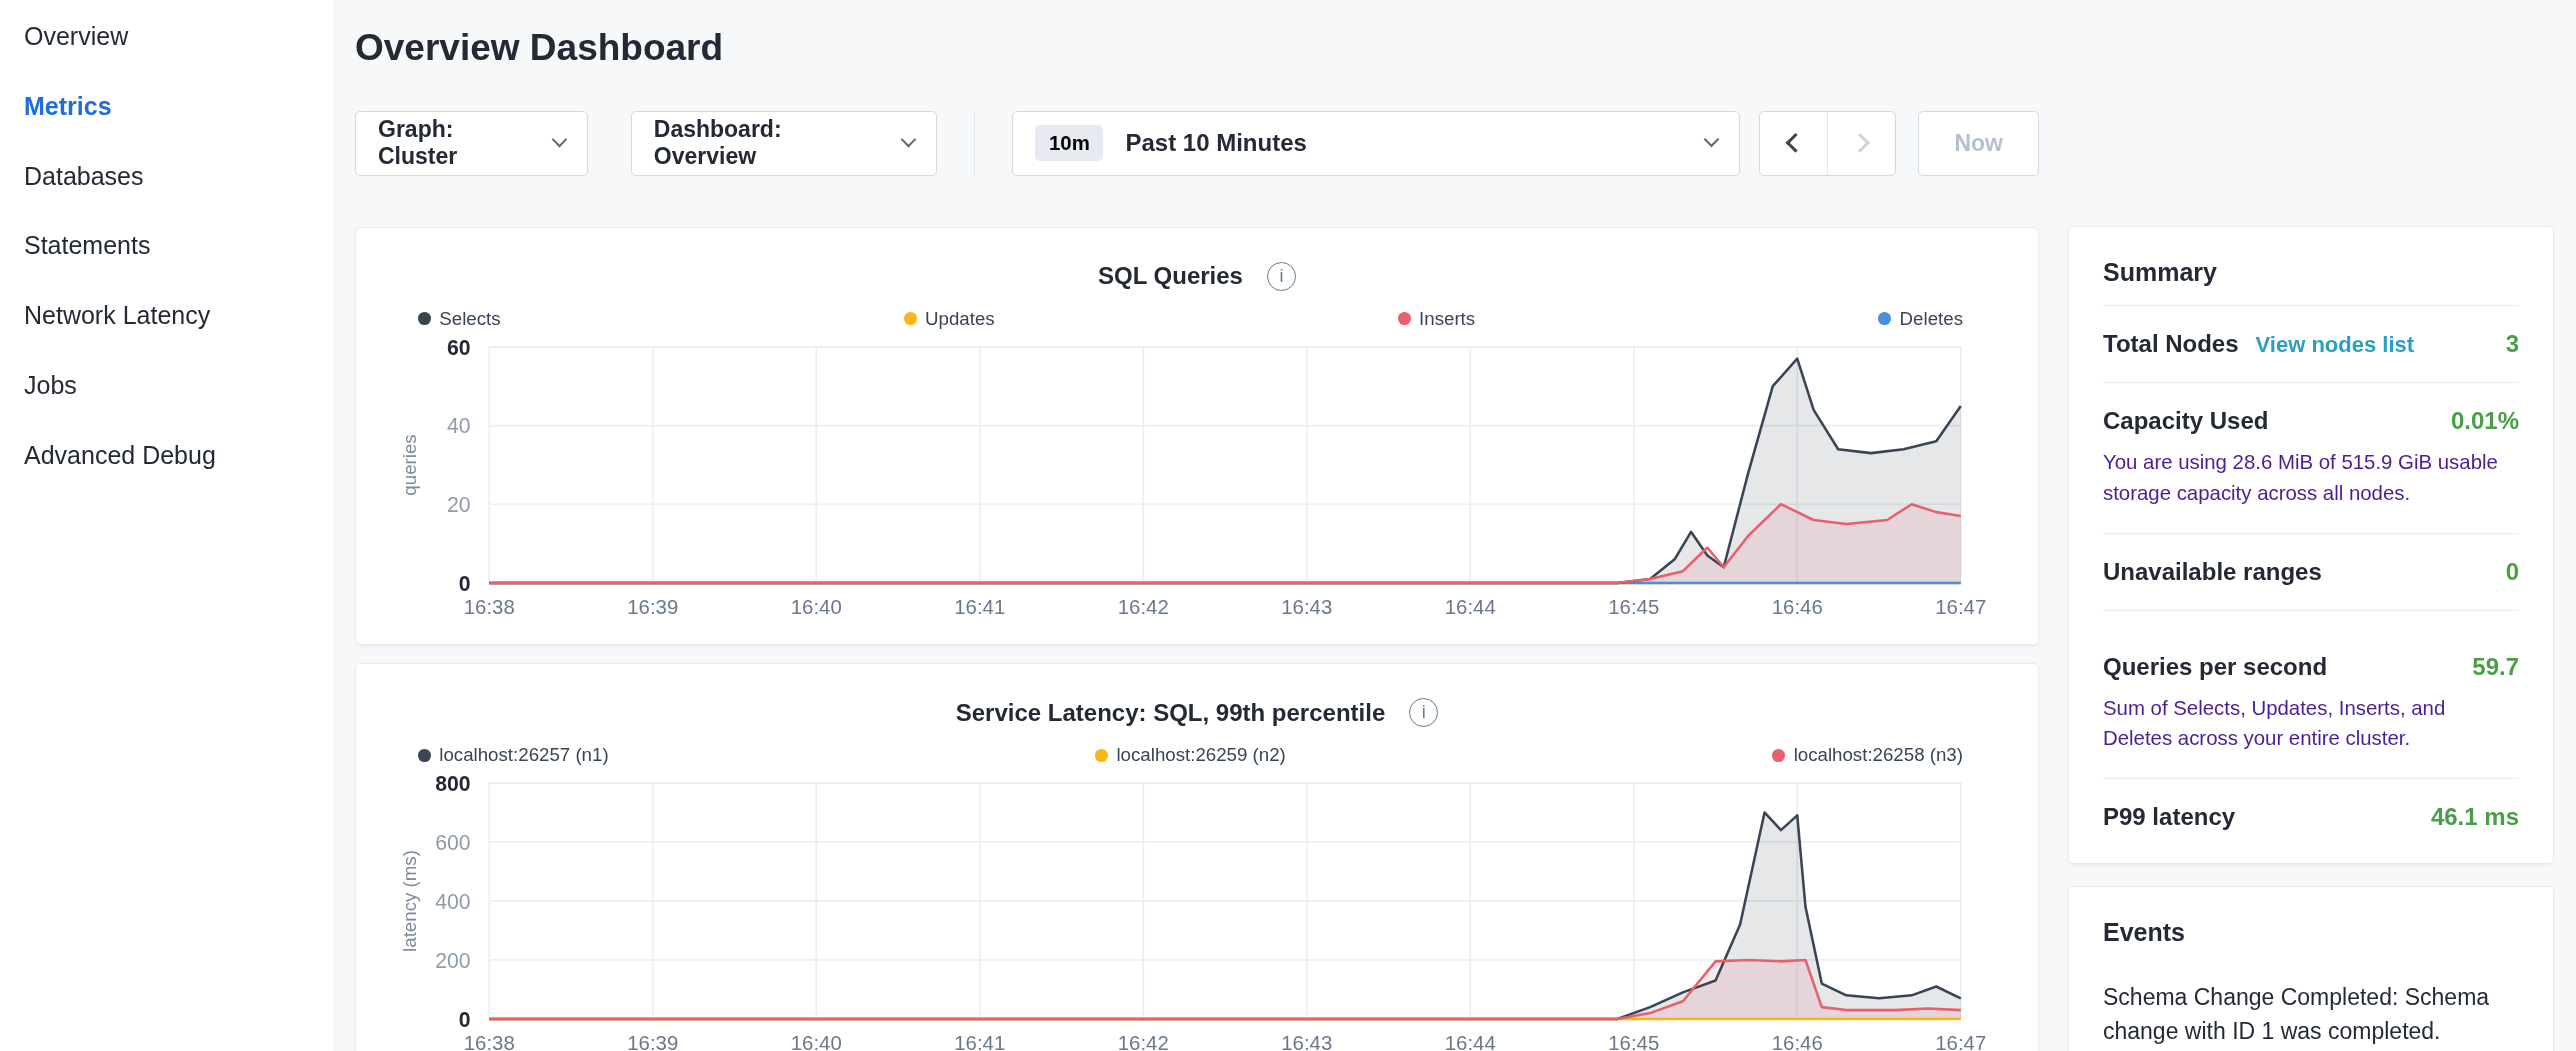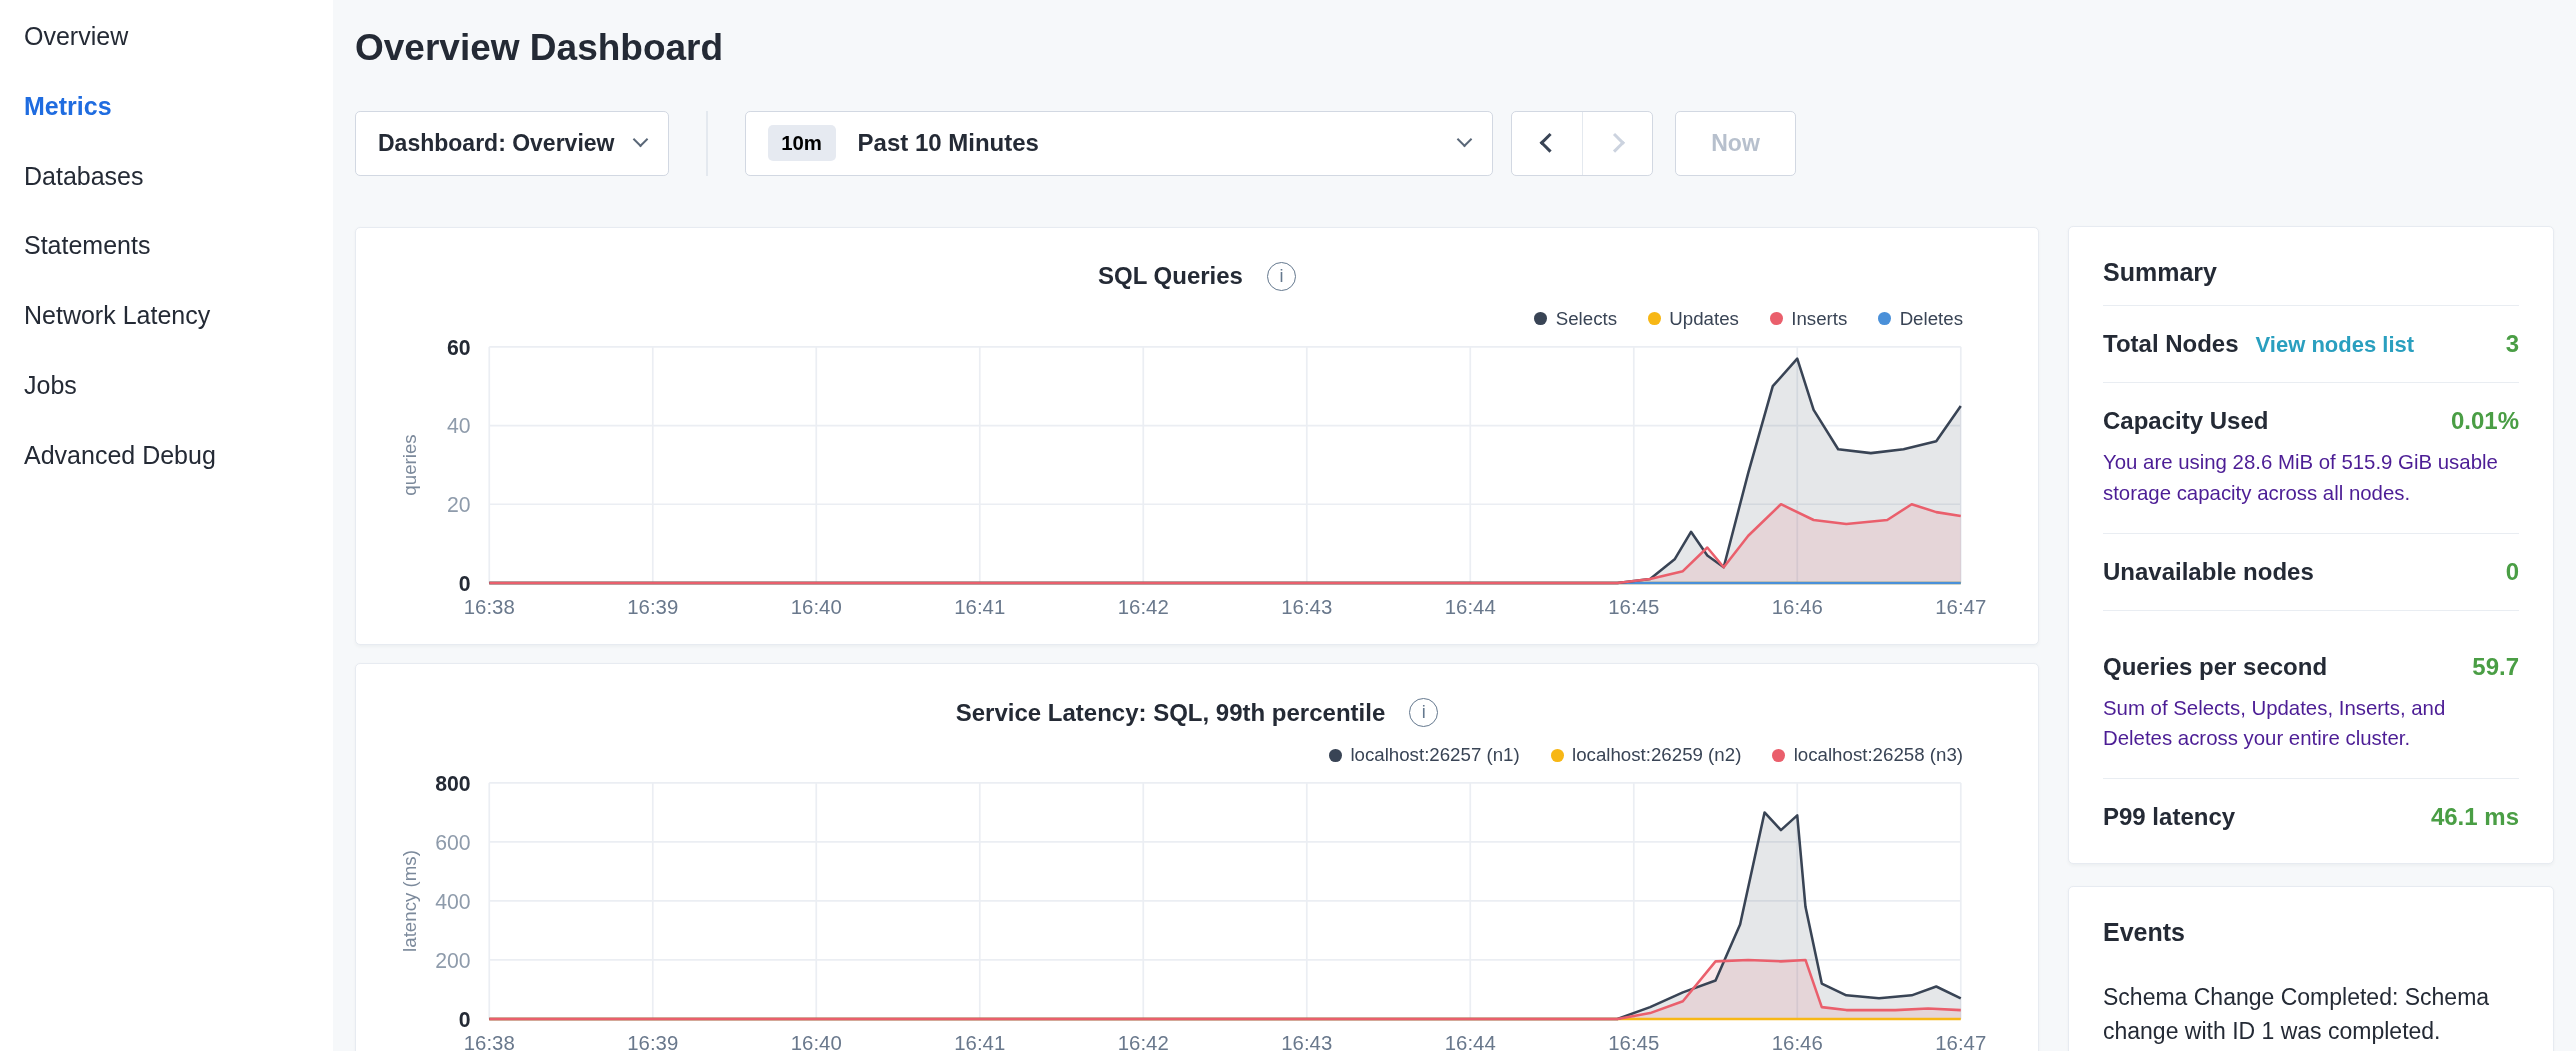--- a/index.html
+++ b/index.html
@@ -32,21 +32,21 @@
   .chev-right{width:13.6px;height:13.6px;border-right:3.4px solid #ccd3df;border-bottom:3.4px solid #ccd3df;transform:rotate(-45deg);margin-right:5.1px}
   .now-btn{margin-left:22px;padding:0 35px;color:#b7c0cd}
 
   
   .card{background:#fff;border:1.7px solid #e7ebf1;border-radius:5.1px;box-shadow:0 1.7px 3.4px rgba(36,42,53,.04)}
   .chart-card{margin-top:51px;padding:22px 31px}
   .chart-card + .chart-card{margin-top:18.7px}
   .chart-title-row{display:flex;align-items:center;justify-content:center;gap:24px;margin-top:12px}
   .chart-title{font-size:24px;font-weight:bold}
   .info-icon{display:inline-flex;width:29px;height:29px;border:1.7px solid #64788e;border-radius:50%;align-items:center;justify-content:center;font-size:18px;color:#64788e;cursor:pointer}
-  .chart-legend{display:flex;justify-content:flex-end;align-items:center;margin:17px 44px 0 0}
+  .chart-legend{display:flex;justify-content:space-between;align-items:center;margin:17px 44px 0 0}
   .legend-item{display:inline-flex;align-items:center;margin-left:31px;cursor:pointer}
   .legend-dot{width:12.8px;height:12.8px;border-radius:50%;display:inline-block;margin-right:8.5px}
   .legend-label{font-size:18.7px;color:#394455}
   .chart-body{position:relative;margin-top:5.1px}
   .chart-svg{display:block;width:100%}
   svg text{font-family:"Liberation Sans",sans-serif}
   .y-axis-label{position:absolute;left:12px;top:130px;transform:translateY(-50%) rotate(180deg);writing-mode:vertical-rl;font-size:18.7px;color:#7b899b;white-space:nowrap}
 
   
   .right-panel{width:486px;flex-shrink:0;margin:226px 22px 0 29px}
@@ -72,20 +72,24 @@
   <div class="nav-item">Statements</div>
   <div class="nav-item">Network Latency</div>
   <div class="nav-item">Jobs</div>
   <div class="nav-item">Advanced Debug</div>
 </aside>
 
 <main class="main">
   <h1 class="page-title">Overview Dashboard</h1>
 
   <div class="controls">
+    <div class="ctl-btn dropdown">
+      <span>Graph: Cluster</span>
+      <span class="chev"></span>
+    </div>
     <div class="ctl-btn dropdown">
       <span>Dashboard: Overview</span>
       <span class="chev"></span>
     </div>
     <div class="vdiv"></div>
     <div class="ctl-btn time-btn">
       <span class="time-badge">10m</span>
       <span class="time-label">Past 10 Minutes</span>
       <span class="chev"></span>
     </div>
@@ -243,21 +247,21 @@
     <div class="srow">
       <div class="srow-main">
         <span class="srow-label">Capacity Used</span>
         <span class="srow-value" style="color: rgb(74, 158, 69);">0.01%</span>
       </div>
       <div class="srow-desc">You are using 28.6 MiB of 515.9 GiB usable storage capacity across all nodes.</div>
     </div>
 
     <div class="srow">
       <div class="srow-main">
-        <span class="srow-label">Unavailable nodes</span>
+        <span class="srow-label">Unavailable ranges</span>
         <span class="srow-value" style="color: rgb(74, 158, 69);">0</span>
       </div>
     </div>
 
     <div class="srow">
       <div class="srow-main">
         <span class="srow-label">Queries per second</span>
         <span class="srow-value" style="color: rgb(74, 158, 69); margin-top: 18px;">59.7</span>
       </div>
       <div class="srow-desc">Sum of Selects, Updates, Inserts, and Deletes across your entire cluster.</div>

